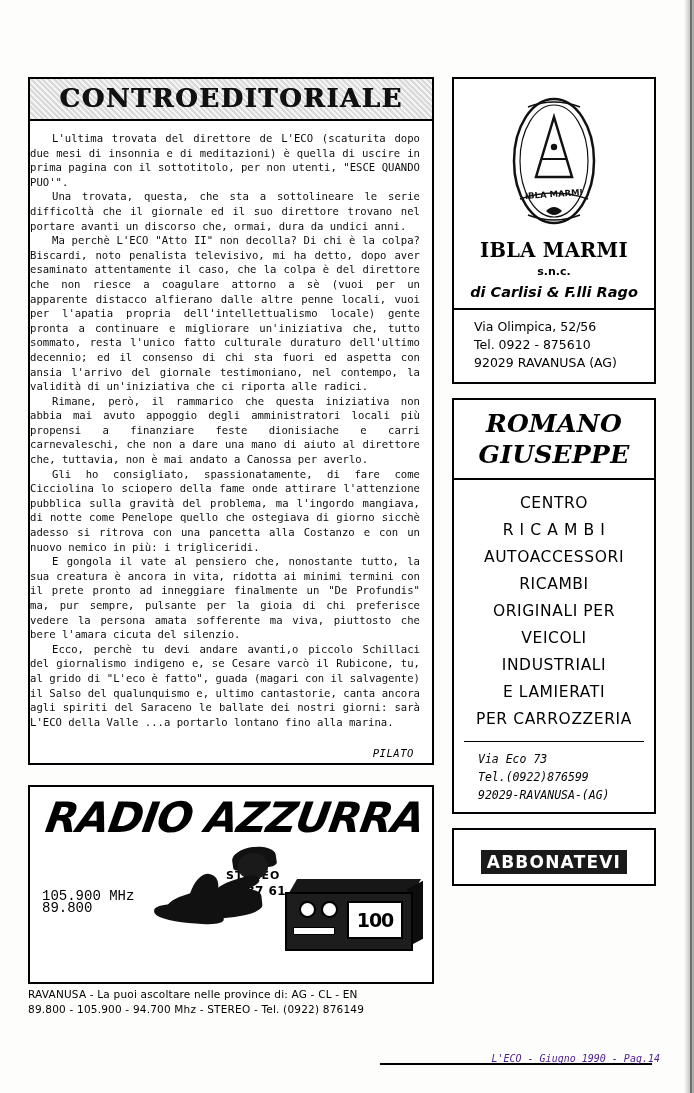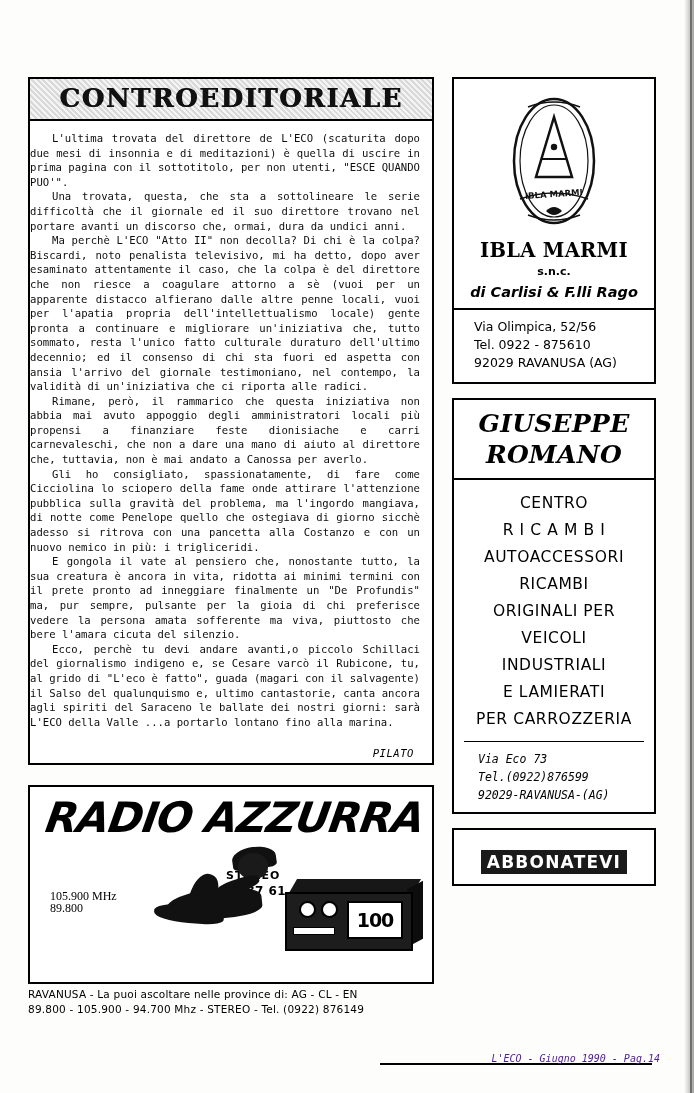--- a/index.html
+++ b/index.html
@@ -133,24 +133,24 @@
     font-weight: bold;
     font-style: italic;
     font-size: 42px;
     letter-spacing: -1px;
     color: #000;
     transform: skewX(-9deg);
     white-space: nowrap;
   }
   .radio-freq {
     position: absolute;
-    left: 20px;
+    left: 12px;
     top: 103px;
-    font-family: Liberation Serif, serif;
-    font-size: 12px;
+    font-family: Liberation Mono, monospace;
+    font-size: 14px;
     line-height: 12px;
     color: #000;
   }
   .radio-stereo {
     position: absolute;
     left: 196px;
     top: 82px;
     font-family: "DejaVu Sans", sans-serif;
     font-weight: bold;
     font-size: 11px;
@@ -526,22 +526,22 @@
       <hr class="ibla-rule">
       <div class="ibla-addr">
         <div>Via Olimpica, 52/56</div>
         <div>Tel. 0922 - 875610</div>
         <div>92029 RAVANUSA (AG)</div>
       </div>
     </div>
 
     <div class="ad-box romano">
       <div class="romano-name">
+        <div>ROMANO</div>
         <div>GIUSEPPE</div>
-        <div>ROMANO</div>
       </div>
       <hr class="romano-rule">
       <div class="romano-lines">
         <div>CENTRO</div>
         <div>R I C A M B I</div>
         <div>AUTOACCESSORI</div>
         <div>RICAMBI</div>
         <div>ORIGINALI PER</div>
         <div>VEICOLI</div>
         <div>INDUSTRIALI</div>

